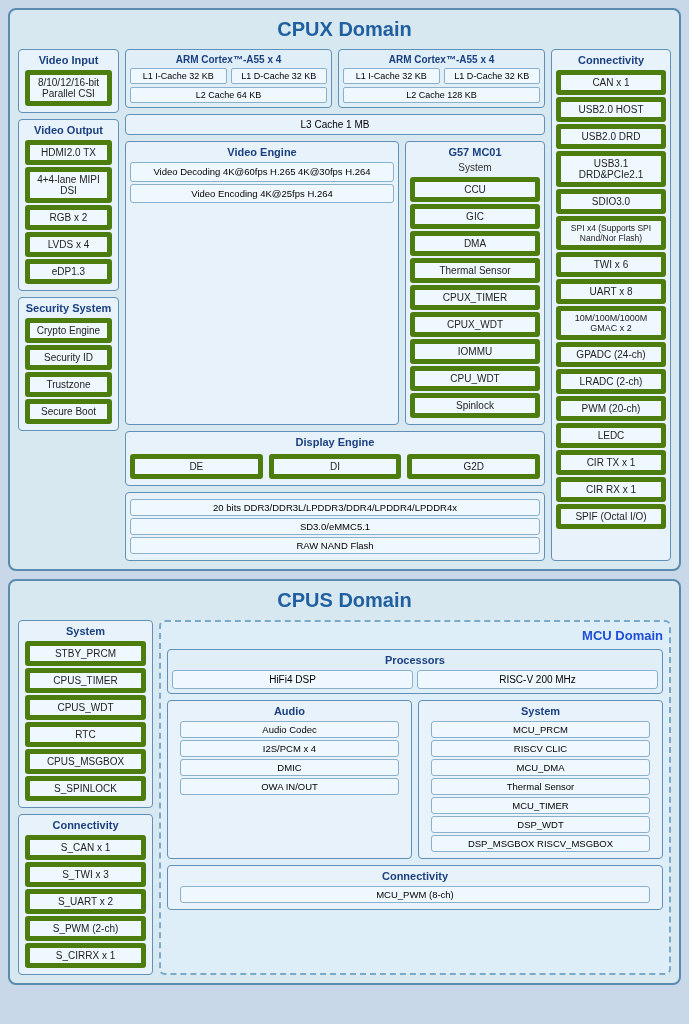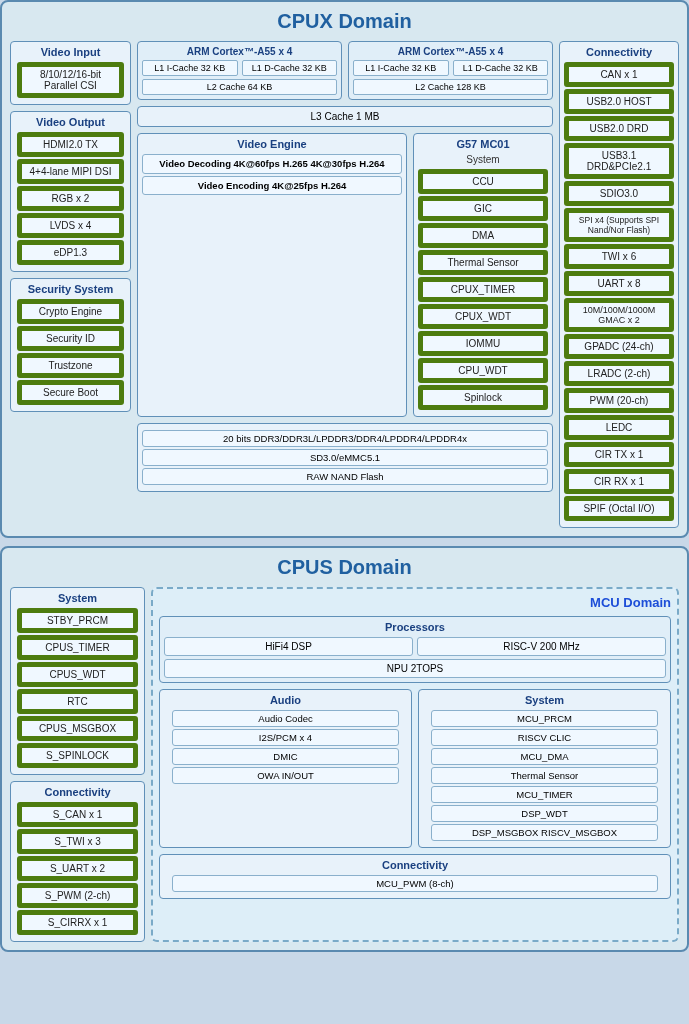--- a/index.html
+++ b/index.html
@@ -4,20 +4,21 @@
   <style>
     * { box-sizing: border-box; margin: 0; padding: 0; }
     body {
       background: #c8d8e8;
       font-family: Arial, sans-serif;
       font-size: 11px;
       width: 689px;
       min-height: 1024px;
     }
     .main-wrapper {
+      padding: 8px;
       display: flex;
       flex-direction: column;
       gap: 8px;
     }
     
     .domain {
       border: 2px solid #5a8ab0;
       border-radius: 8px;
       background: #d8e8f0;
       padding: 8px;
@@ -56,21 +57,21 @@
     }
     
     .cpux-layout {
       display: flex;
       gap: 6px;
     }
     .cpux-left {
       display: flex;
       flex-direction: column;
       gap: 6px;
-      width: 121px;
+      width: 101px;
       flex-shrink: 0;
     }
     .cpux-center {
       flex: 1;
       display: flex;
       flex-direction: column;
       gap: 6px;
     }
     .cpux-right {
       width: 120px;
@@ -140,21 +141,20 @@
       padding: 4px;
     }
     .ve-item {
       border: 1px solid #8ab0cc;
       border-radius: 3px;
       background: #f0f8ff;
       padding: 3px 4px;
       margin: 2px 0;
       font-size: 10px;
       text-align: center;
-      font-weight: bold;
     }
     .g57-box {
       width: 140px;
       border: 1.5px solid #6090b8;
       border-radius: 4px;
       background: #e8f2fa;
       padding: 4px;
     }
     
     .display-engine-box {
@@ -340,20 +340,28 @@
             <div class="box-item">DMA</div>
             <div class="box-item">Thermal Sensor</div>
             <div class="box-item">CPUX_TIMER</div>
             <div class="box-item">CPUX_WDT</div>
             <div class="box-item">IOMMU</div>
             <div class="box-item">CPU_WDT</div>
             <div class="box-item">Spinlock</div>
           </div>
         </div>
 
+        <div class="display-engine-box">
+          <div class="box-title">Display Engine</div>
+          <div style="display:flex; gap:6px;">
+            <div class="box-item" style="flex:1;">DE</div>
+            <div class="box-item" style="flex:1;">DI</div>
+            <div class="box-item" style="flex:1;">G2D</div>
+          </div>
+        </div>
 
         <div class="memory-box">
           <div class="memory-item">20 bits DDR3/DDR3L/LPDDR3/DDR4/LPDDR4/LPDDR4x</div>
           <div class="memory-item">SD3.0/eMMC5.1</div>
           <div class="memory-item">RAW NAND Flash</div>
         </div>
       </div>
 
       <div class="cpux-right">
         <div class="connectivity-box">
@@ -407,21 +415,20 @@
 
       <div class="cpus-right">
         <div class="mcu-domain-title">MCU Domain</div>
 
         <div class="processors-box">
           <div class="box-title">Processors</div>
           <div class="processors-row">
             <div class="proc-item">HiFi4 DSP</div>
             <div class="proc-item">RISC-V 200 MHz</div>
           </div>
-          <div class="npu-item">NPU 2TOPS</div>
         </div>
 
         <div class="two-col-row">
           <div class="audio-box">
             <div class="box-title">Audio</div>
             <div class="mcu-system-item">Audio Codec</div>
             <div class="mcu-system-item">I2S/PCM x 4</div>
             <div class="mcu-system-item">DMIC</div>
             <div class="mcu-system-item">OWA IN/OUT</div>
           </div>

